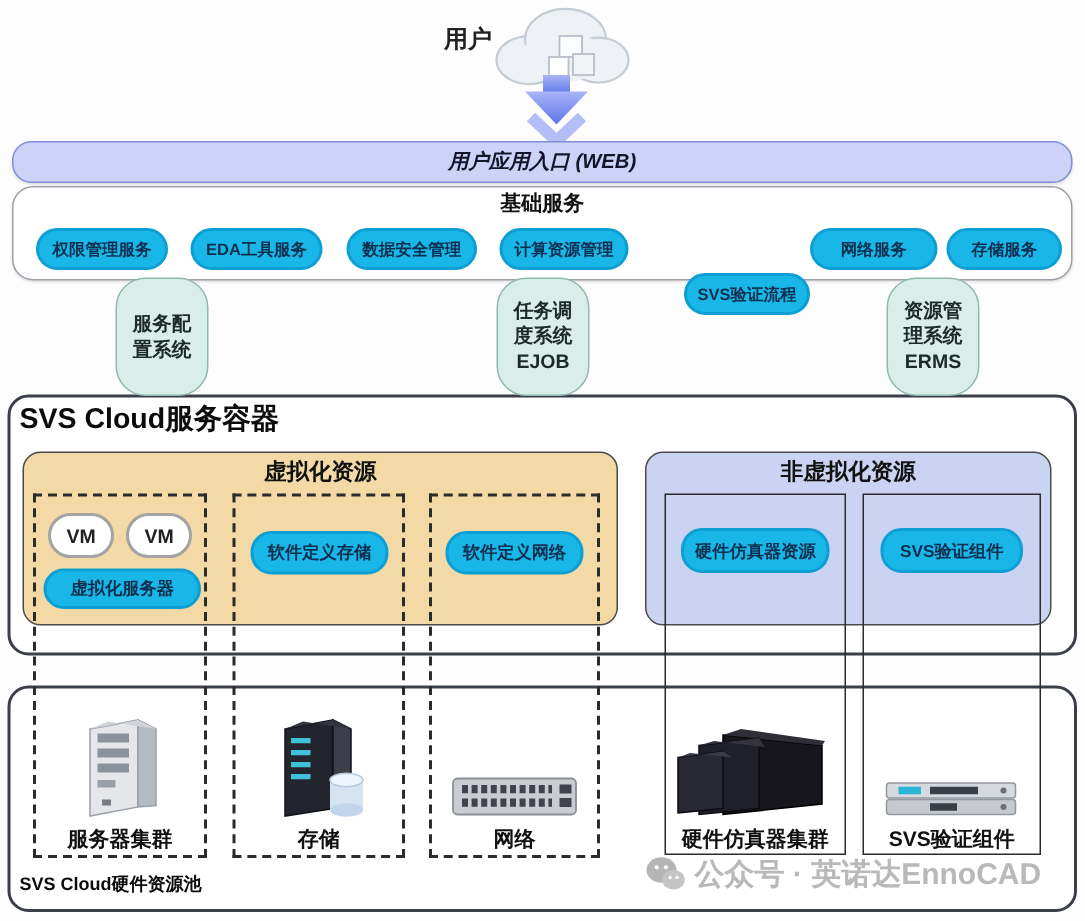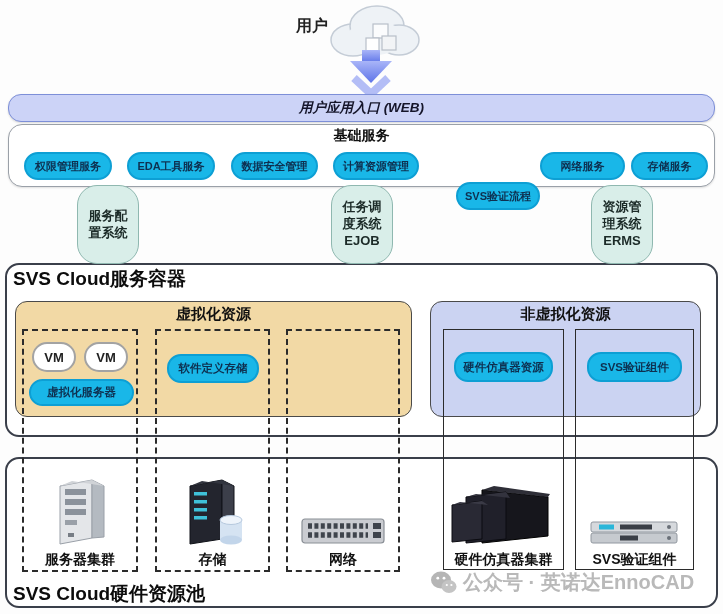--- a/index.html
+++ b/index.html
@@ -97,21 +97,21 @@
   .sds-btn{left:167px;top:354px;width:92px;height:29px;}
   .sdn-btn{left:297px;top:354px;width:92px;height:29px;}
   .emu-btn{left:454px;top:352px;width:99px;height:30px;}
   .svsc-btn{left:587px;top:352px;width:95px;height:30px;}
 
   
   .hw-pool{
     position:absolute;left:5px;top:457px;width:713px;height:151px;
     background:#ffffff;border:2px solid #3a3f4a;border-radius:14px;z-index:1;
   }
-  .pool-title{position:absolute;left:13px;top:581px;font-size:19px;font-weight:bold;color:#0c0c0c;z-index:4;}
+  .pool-title{position:absolute;left:13px;top:581px;font-size:12px;font-weight:bold;color:#0c0c0c;z-index:4;}
   .hw-icon{position:absolute;z-index:4;}
   .hw-label{position:absolute;top:551px;text-align:center;font-size:14px;font-weight:bold;color:#111;z-index:4;}
   .l1{left:22px;width:116px;}
   .l2{left:155px;width:115px;}
   .l3{left:286px;width:114px;}
   .l4{left:443px;width:121px;}
   .l5{left:575px;width:119px;}
 
   
   .watermark{
@@ -182,20 +182,21 @@
   <div class="conn dashed c1"></div>
   <div class="conn dashed c2"></div>
   <div class="conn dashed c3"></div>
   <div class="conn solid c4"></div>
   <div class="conn solid c5"></div>
 
   <div class="vm-oval vm1">VM</div>
   <div class="vm-oval vm2">VM</div>
   <div class="cyan-btn inner-btn virt-server-btn">虚拟化服务器</div>
   <div class="cyan-btn inner-btn sds-btn">软件定义存储</div>
+  <div class="cyan-btn inner-btn sdn-btn">软件定义网络</div>
   <div class="cyan-btn inner-btn emu-btn">硬件仿真器资源</div>
   <div class="cyan-btn inner-btn svsc-btn">SVS验证组件</div>
 
   <div class="hw-pool"></div>
   <div class="pool-title">SVS Cloud硬件资源池</div>
 
   <svg class="hw-icon" style="left:48px;top:476px" width="64" height="72" viewBox="0 0 64 72">
     <polygon points="12,10 44,4 44,62 12,68" fill="#e4e6e9" stroke="#9aa0a8" stroke-width="1"></polygon>
     <polygon points="44,4 56,10 56,61 44,62" fill="#b4bac1" stroke="#9aa0a8" stroke-width="1"></polygon>
     <polygon points="12,10 24,5 56,10 44,4" fill="#d0d3d7"></polygon>

